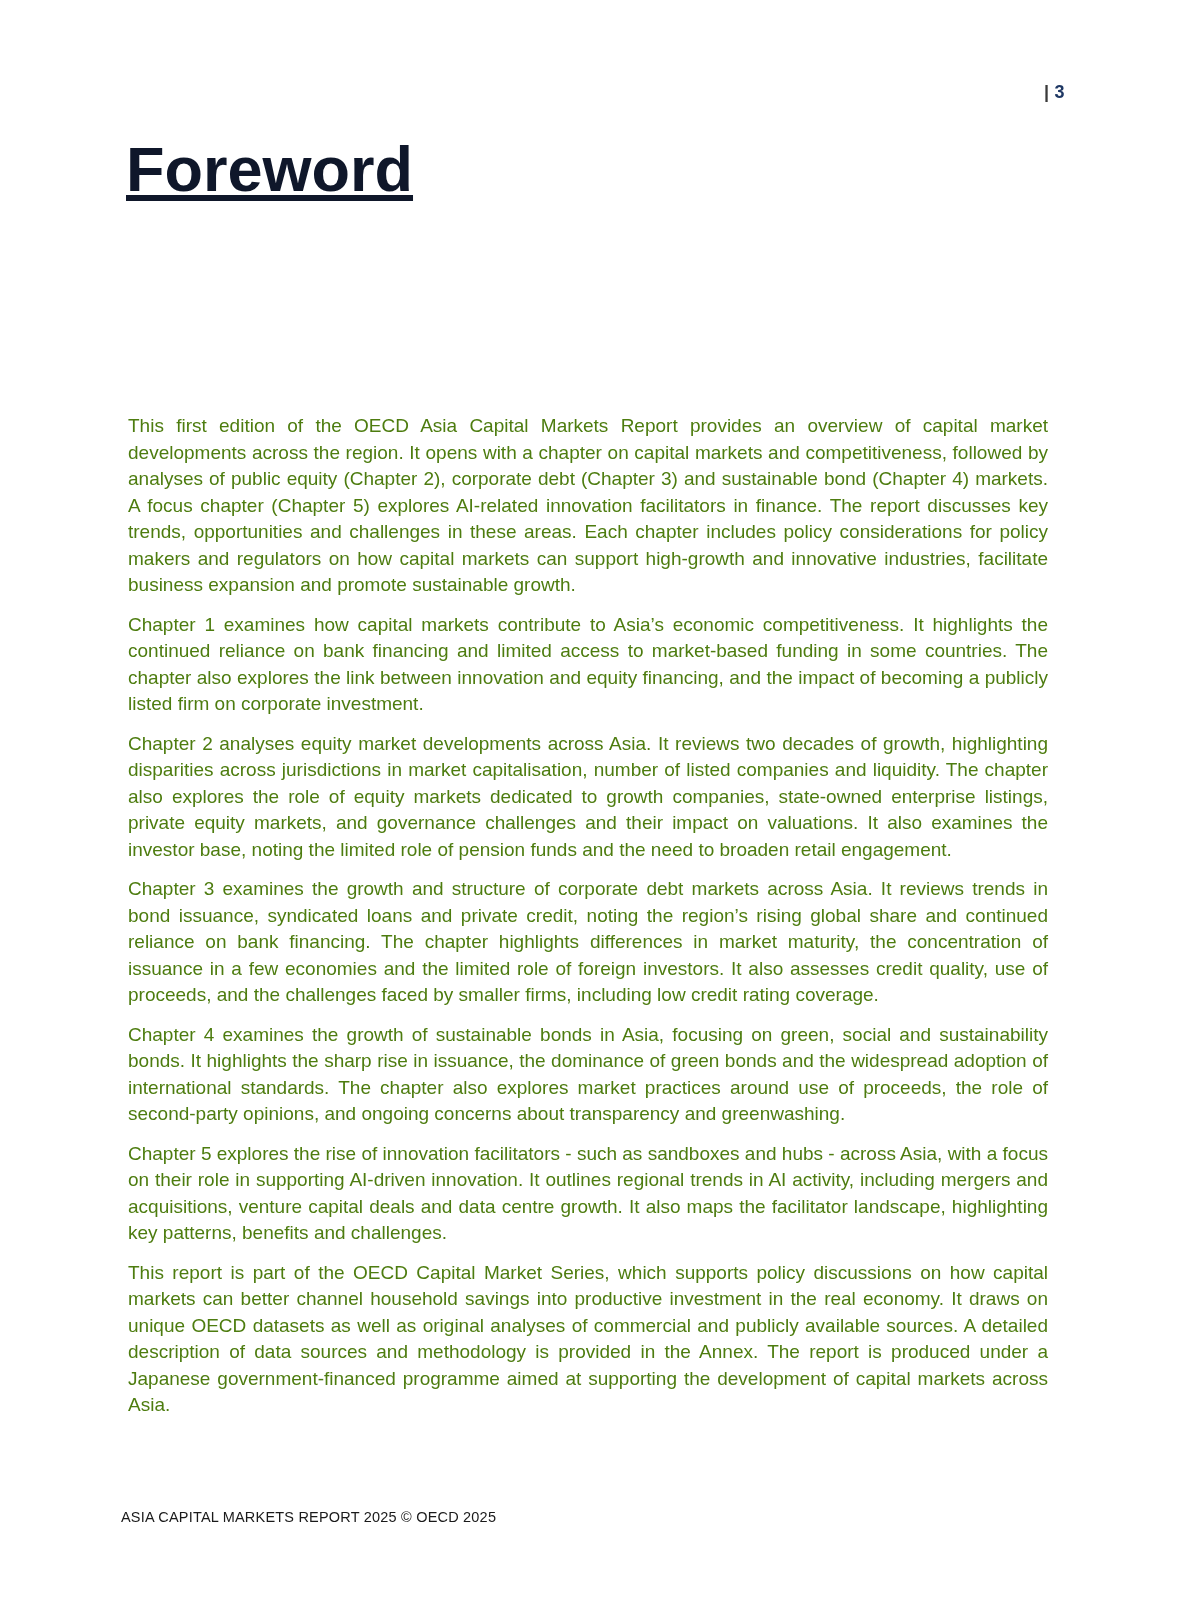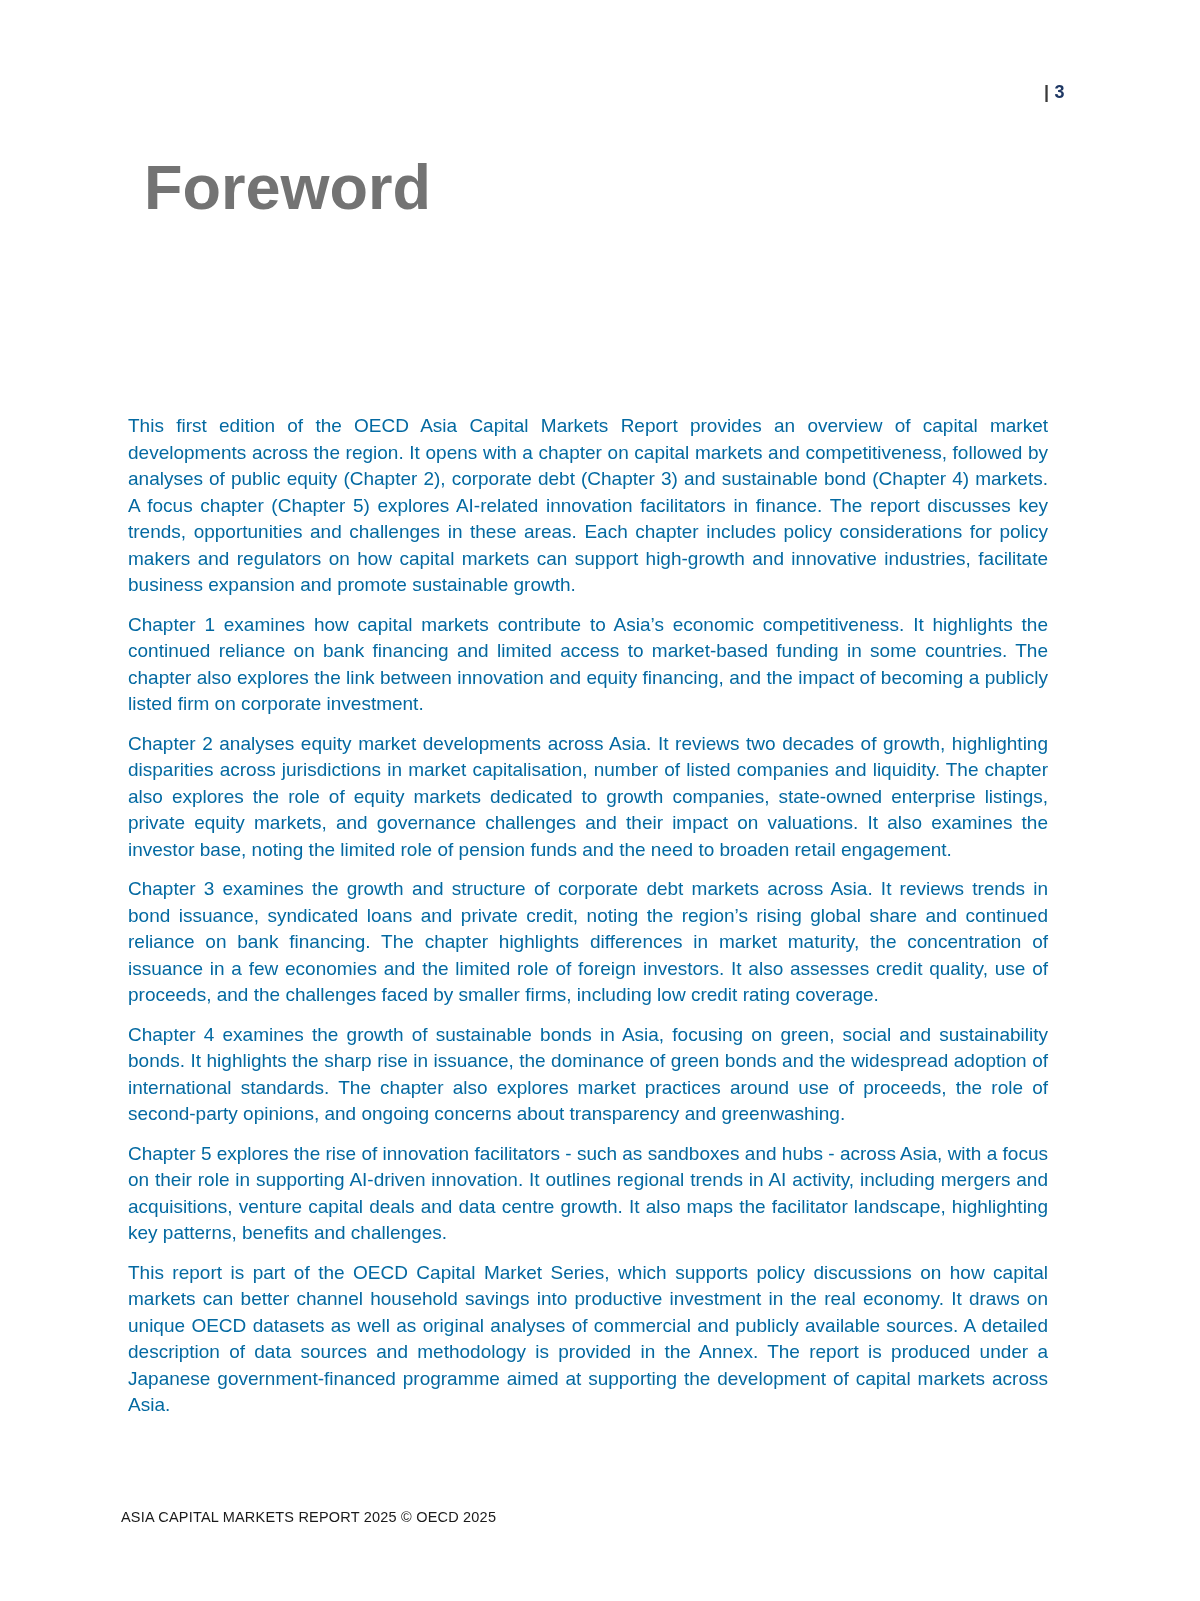--- a/index.html
+++ b/index.html
@@ -27,38 +27,39 @@
   }
   .page-number .sep {
     color: #3a3a3a;
     font-weight: bold;
     margin-right: 5px;
   }
   .doc-title {
     position: absolute;
     top: 136px;
     left: 126px;
-    margin: 18px;
+    margin: 0;
     font-size: 63px;
     font-weight: bold;
-    color: #737373;
+    color: #0f172a;
     line-height: 1.05;
+    text-decoration: underline;
   }
   .content {
     position: absolute;
     top: 413px;
     left: 128px;
     width: 920px;
   }
   .content p {
     margin: 0 0 13px 0;
     font-size: 19px;
     line-height: 26.5px;
     text-align: justify;
-    color: #0369a1;
+    color: #4d7c0f;
   }
   .footer {
     position: absolute;
     top: 1509px;
     left: 121px;
     font-size: 14.5px;
     color: #1a1a1a;
     letter-spacing: 0.2px;
     white-space: nowrap;
   }

